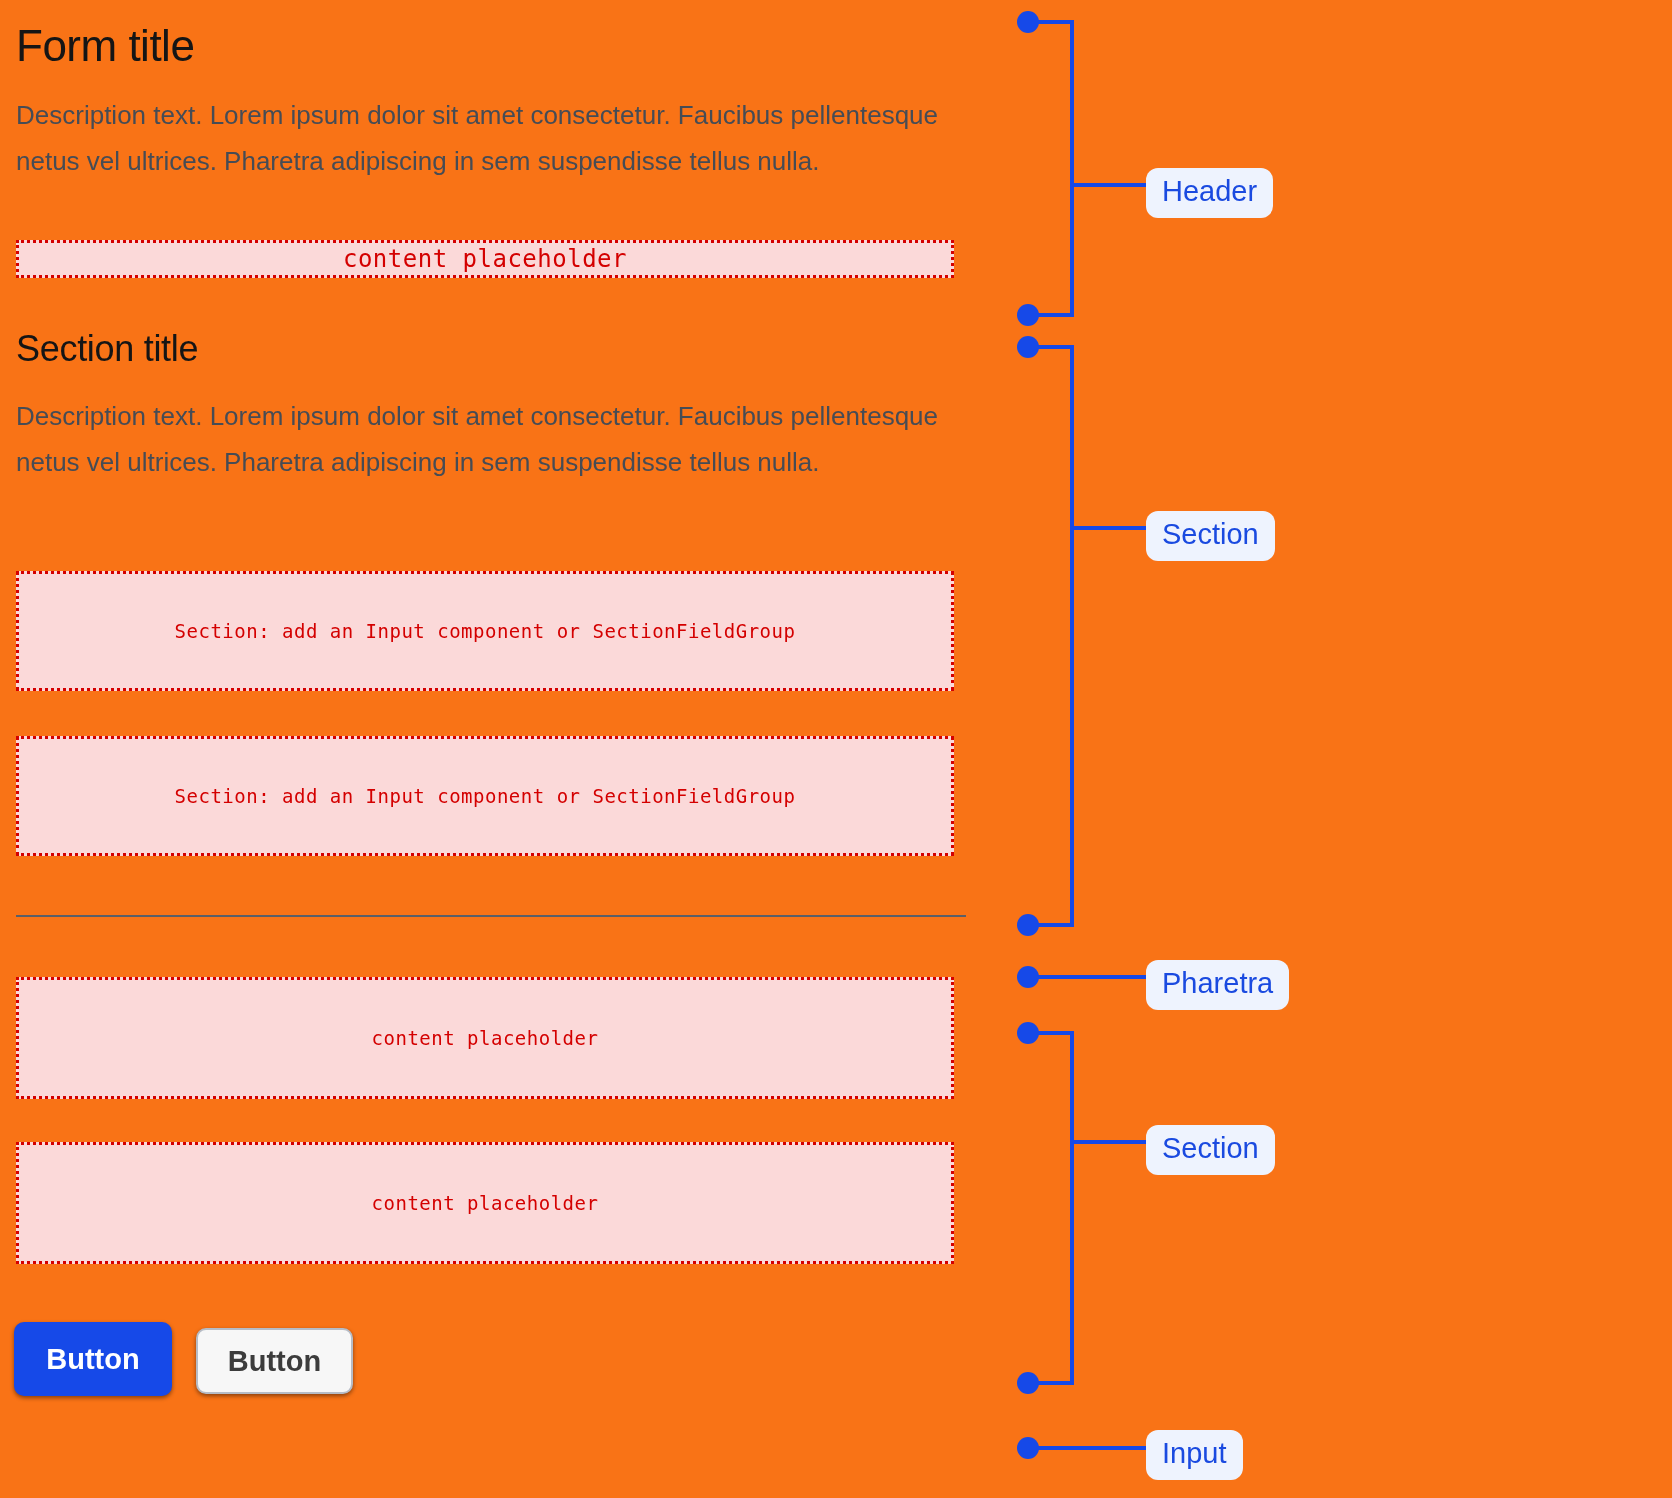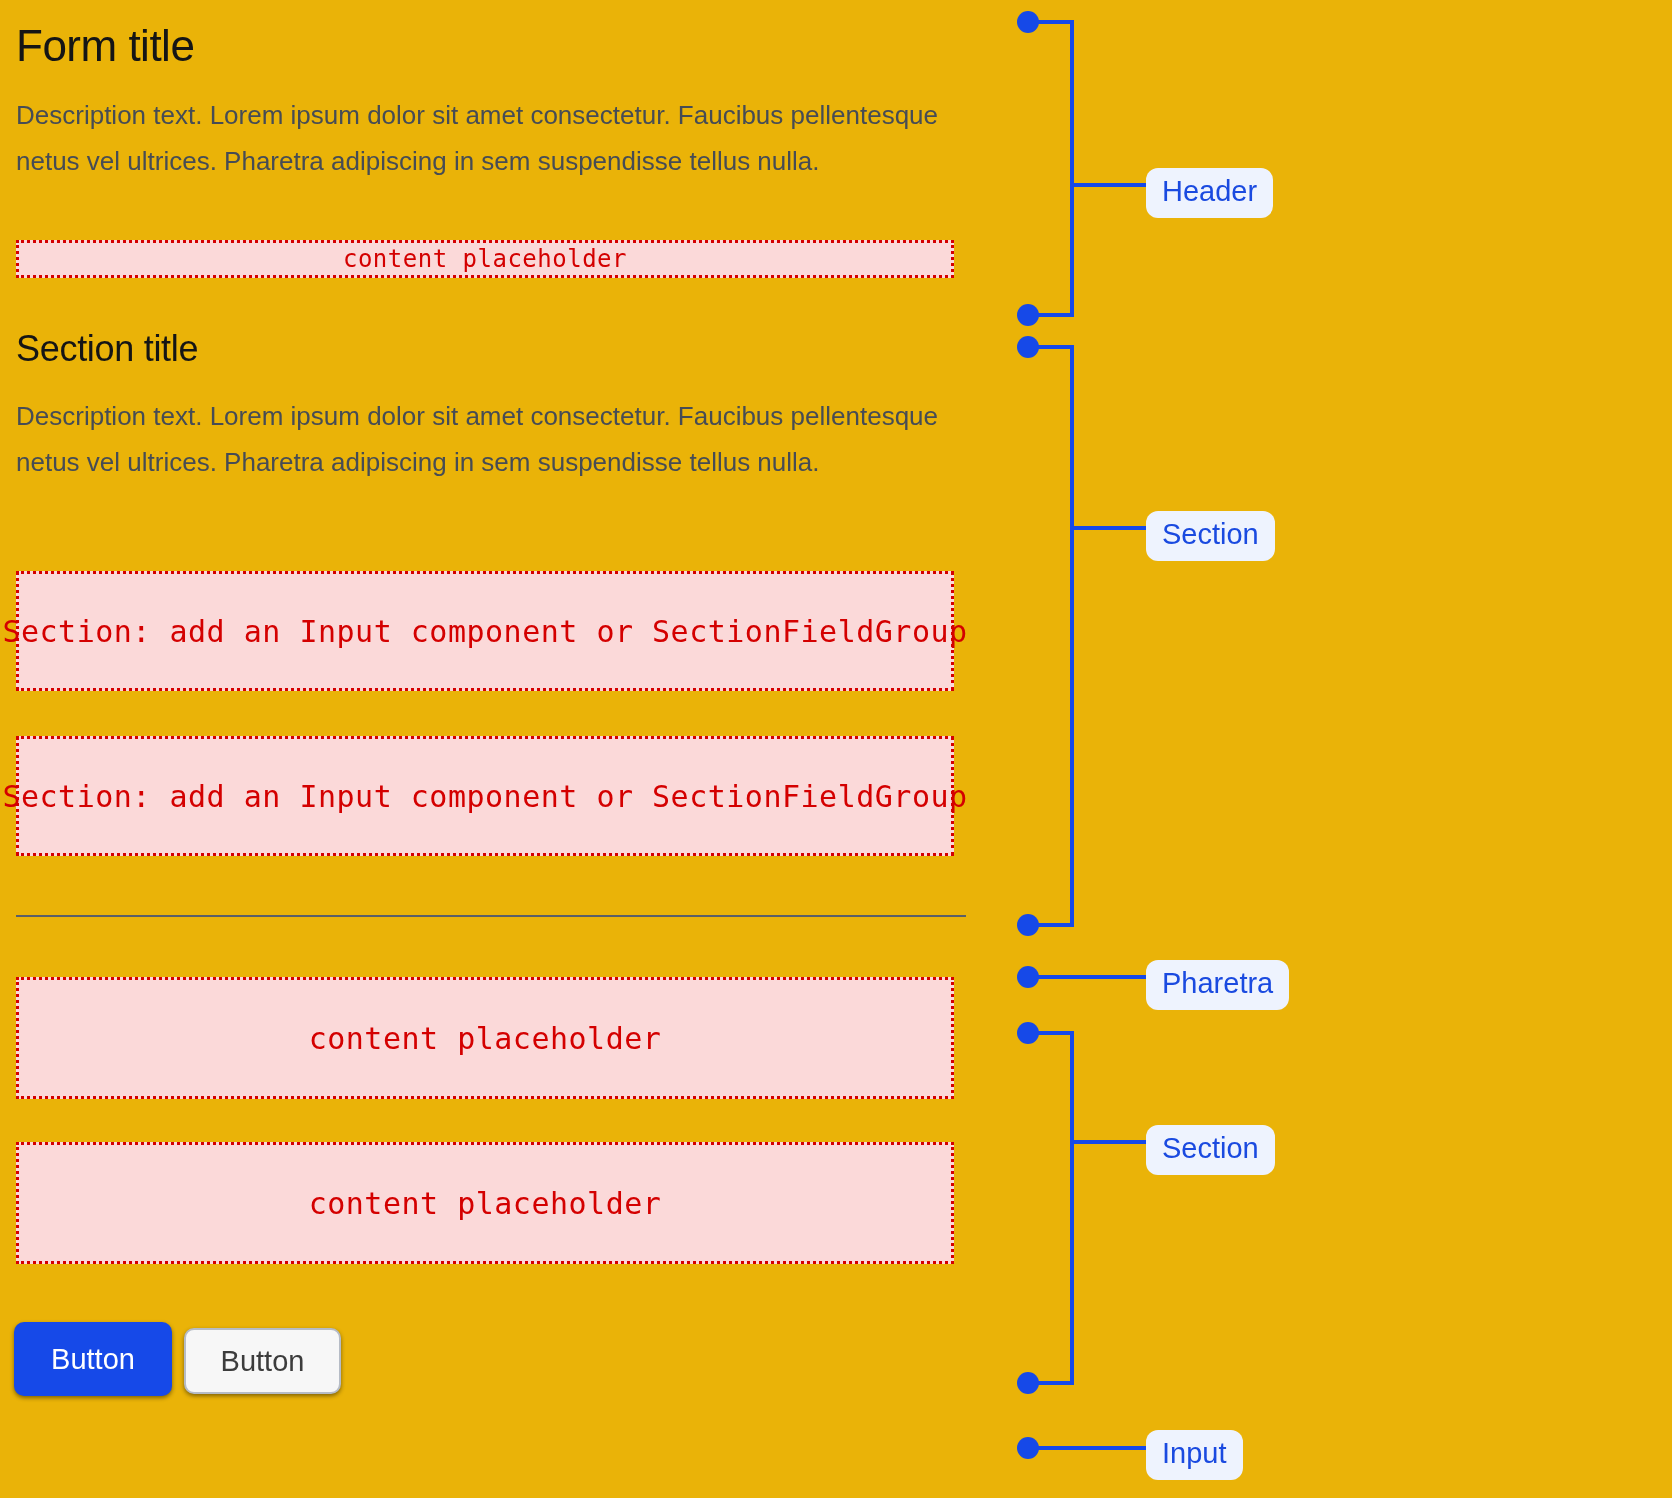--- a/index.html
+++ b/index.html
@@ -10,21 +10,21 @@
     width: 1672px;
     height: 1498px;
     overflow: hidden;
     font-family: "Liberation Sans", sans-serif;
   }
 
   #stage {
     position: relative;
     width: 1672px;
     height: 1498px;
-    background: #eab308;
+    background: #f97316;
   }
 
   
   .form-col {
     position: absolute;
     left: 16px;
     top: 0;
     width: 1000px;
     height: 1498px;
   }
@@ -69,21 +69,21 @@
   .ph {
     position: absolute;
     left: 0;
     background: #fbd9d9;
     border: 3px dotted #d40000;
     display: flex;
     align-items: center;
     justify-content: center;
     font-family: "DejaVu Sans Mono", "Liberation Mono", monospace;
     color: #d40000;
-    font-size: 30px;
+    font-size: 19px;
     letter-spacing: 0.5px;
     white-space: nowrap;
   }
 
   .ph-header  { top: 240px;  width: 938px; height: 38px;  font-size: 24px; }
   .ph-sec-a   { top: 571px;  width: 938px; height: 120px; }
   .ph-sec-b   { top: 736px;  width: 938px; height: 120px; }
   .ph-sec-c   { top: 977px;  width: 938px; height: 122px; }
   .ph-sec-d   { top: 1142px; width: 938px; height: 122px; }
 
@@ -97,21 +97,22 @@
     background: #5a5f68;
   }
 
   
   .footer-bar {
     position: absolute;
     left: 14px;
     top: 1322px;
     display: flex;
     align-items: center;
-    gap: 12px;
+    gap: 24px;
+    font-weight: bold;
   }
 
   .btn {
     font-family: "Liberation Sans", sans-serif;
     font-size: 29px;
     line-height: 1;
     border-radius: 10px;
     display: flex;
     align-items: center;
     justify-content: center;

